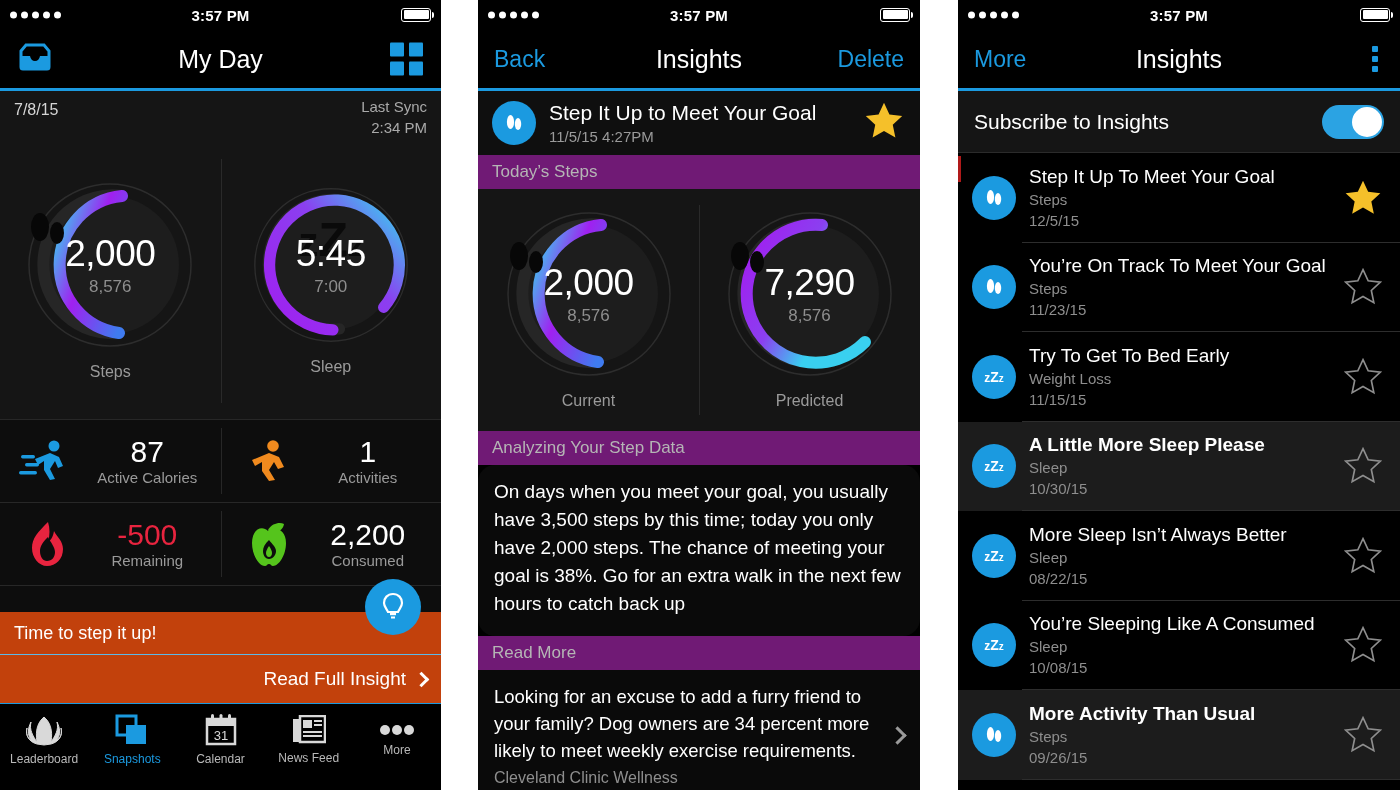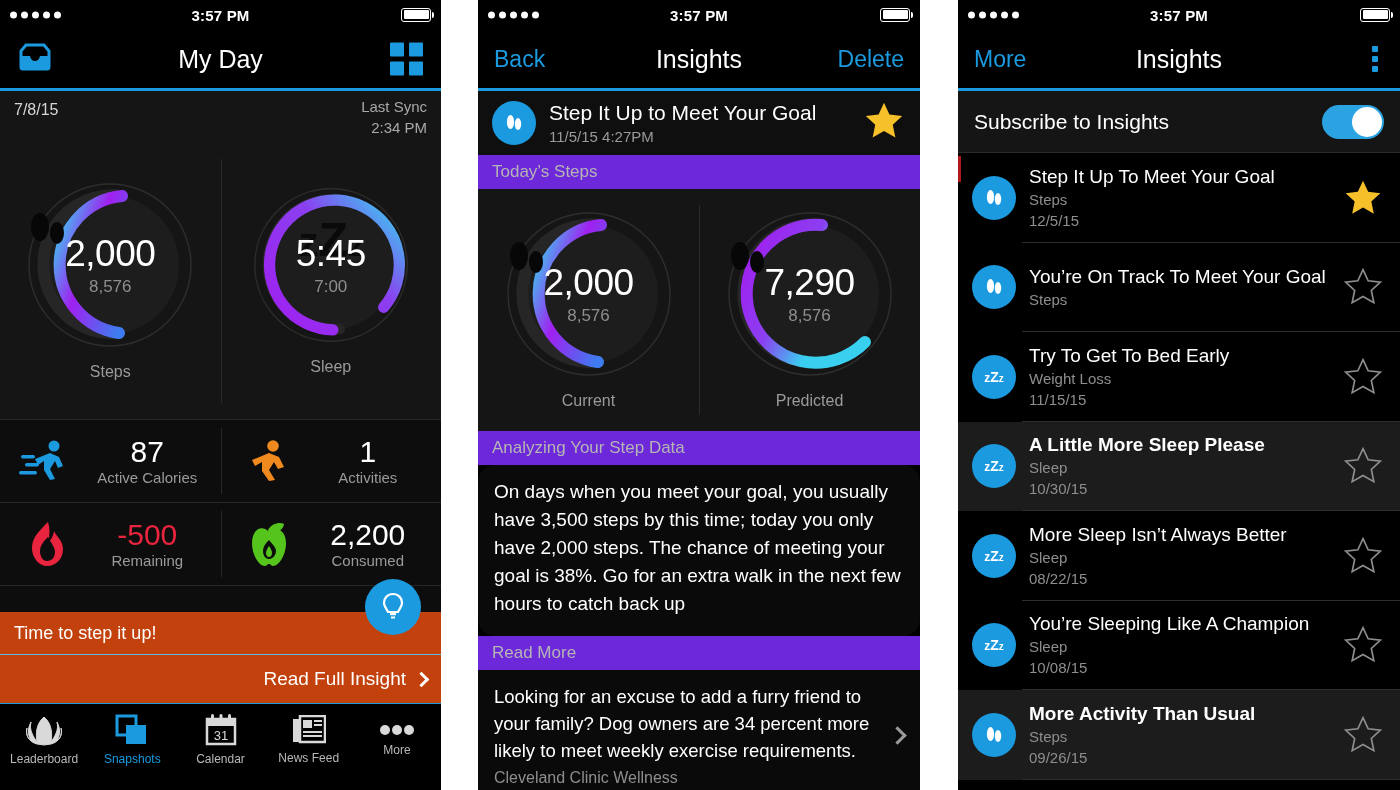--- a/index.html
+++ b/index.html
@@ -93,21 +93,21 @@
   .tab-lbl { font-size: 12px; color: #b9b9b9; }
   .tab.active .tab-lbl { color: #1b9ae0; }
 
   
   .ins-head { height: 64px; background: #0f0f0f; display: flex; align-items: center; padding: 0 14px; gap: 13px; }
   .circ-ico { width: 44px; height: 44px; border-radius: 50%; background: #1b9ae0;
               display: flex; align-items: center; justify-content: center; flex: none; }
   .ins-head-txt { flex: 1; }
   .ins-head-title { color: #fff; font-size: 21px; }
   .ins-head-date { color: #9a9a9a; font-size: 15px; margin-top: 3px; }
-  .sec-hdr { height: 34px; background: #6d28d9; display: flex; align-items: center;
+  .sec-hdr { height: 34px; background: #701a75; display: flex; align-items: center;
              padding: 0 14px; color: #b5b5b5; font-size: 17px; }
   .p2-rings { height: 242px; background: #151515; display: flex; }
   .body-txt { background: #0a0a0a; padding: 13px 16px 18px; color: #fff; font-size: 19px; line-height: 28px; border-radius: 17px; }
   .readmore { background: #0a0a0a; padding: 13px 16px 12px; display: flex; align-items: center; gap: 10px; }
   .readmore-txt { flex: 1; }
   .readmore-body { color: #fff; font-size: 18.5px; line-height: 27px; }
   .readmore-src { color: #8e8e8e; font-size: 16px; margin-top: 5px; }
   .chev-gray { width: 13px; height: 13px; border-right: 3px solid #9a9a9a; border-top: 3px solid #9a9a9a;
                transform: rotate(45deg); flex: none; }
 
@@ -534,20 +534,21 @@
       <div class="ins-row">
         <div class="circ-ico">
           <svg width="24" height="24" viewBox="0 0 24 24">
               <ellipse cx="8.5" cy="11" rx="3.6" ry="7" fill="#fff"></ellipse>
               <ellipse cx="16" cy="13" rx="3.2" ry="6" fill="#fff"></ellipse>
             </svg>
         </div>
         <div class="ins-row-txt">
           <div class="ins-row-title">You’re On Track To Meet Your Goal</div>
           <div class="ins-row-cat">Steps</div>
+          <div class="ins-row-date">11/23/15</div>
         </div>
         <div class="star-slot">
           <svg width="42" height="40" viewBox="0 0 24 24">
               <path d="M12 1.6 L15.1 8.3 L22.4 9.1 L17 14.1 L18.5 21.4 L12 17.7 L5.5 21.4 L7 14.1 L1.6 9.1 L8.9 8.3 Z" fill="none" stroke="#8e8e8e" stroke-width="1"></path>
             </svg>
         </div>
       </div>
 
       <div class="ins-row">
         <div class="circ-ico">
@@ -603,21 +604,21 @@
         </div>
       </div>
 
       <div class="ins-row">
         <div class="circ-ico">
           <svg width="30" height="20" viewBox="0 0 30 20">
               <text x="15" y="15" text-anchor="middle" fill="#fff" font-size="12" font-weight="bold" font-family="Liberation Sans, sans-serif">z<tspan font-size="14">Z</tspan><tspan font-size="10">z</tspan></text>
             </svg>
         </div>
         <div class="ins-row-txt">
-          <div class="ins-row-title">You’re Sleeping Like A Champion</div>
+          <div class="ins-row-title">You’re Sleeping Like A Consumed</div>
           <div class="ins-row-cat">Sleep</div>
           <div class="ins-row-date">10/08/15</div>
         </div>
         <div class="star-slot">
           <svg width="42" height="40" viewBox="0 0 24 24">
               <path d="M12 1.6 L15.1 8.3 L22.4 9.1 L17 14.1 L18.5 21.4 L12 17.7 L5.5 21.4 L7 14.1 L1.6 9.1 L8.9 8.3 Z" fill="none" stroke="#8e8e8e" stroke-width="1"></path>
             </svg>
         </div>
       </div>
 

